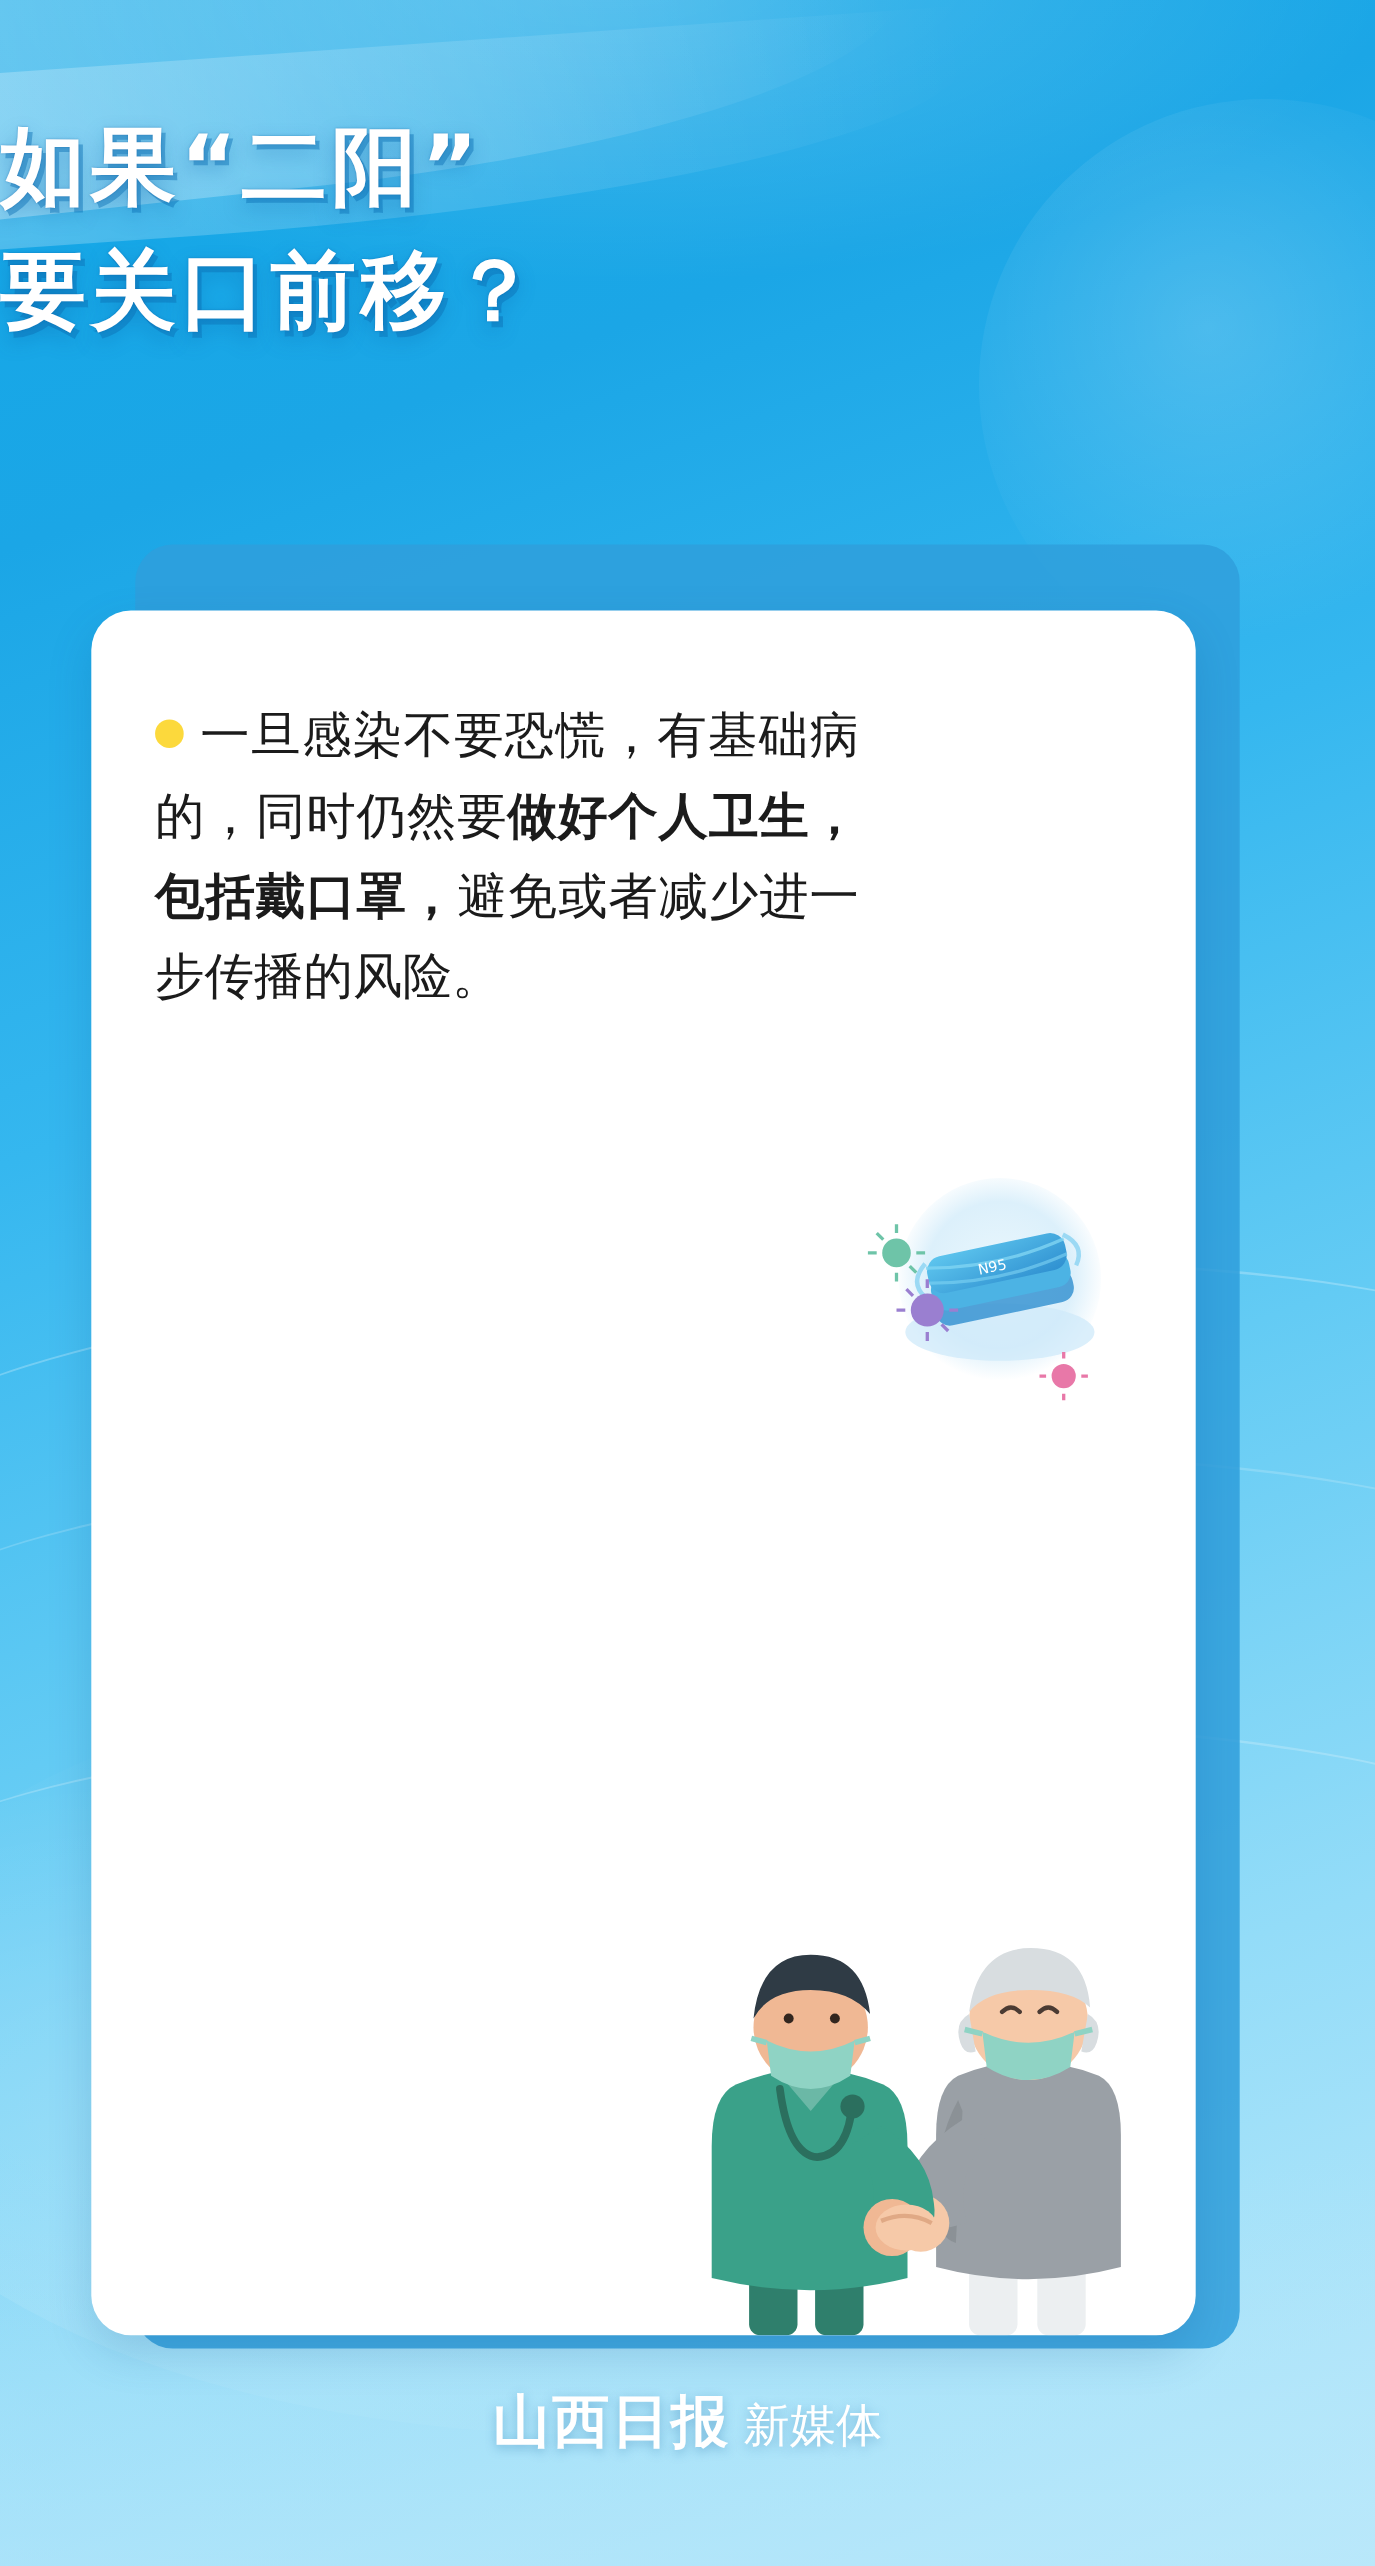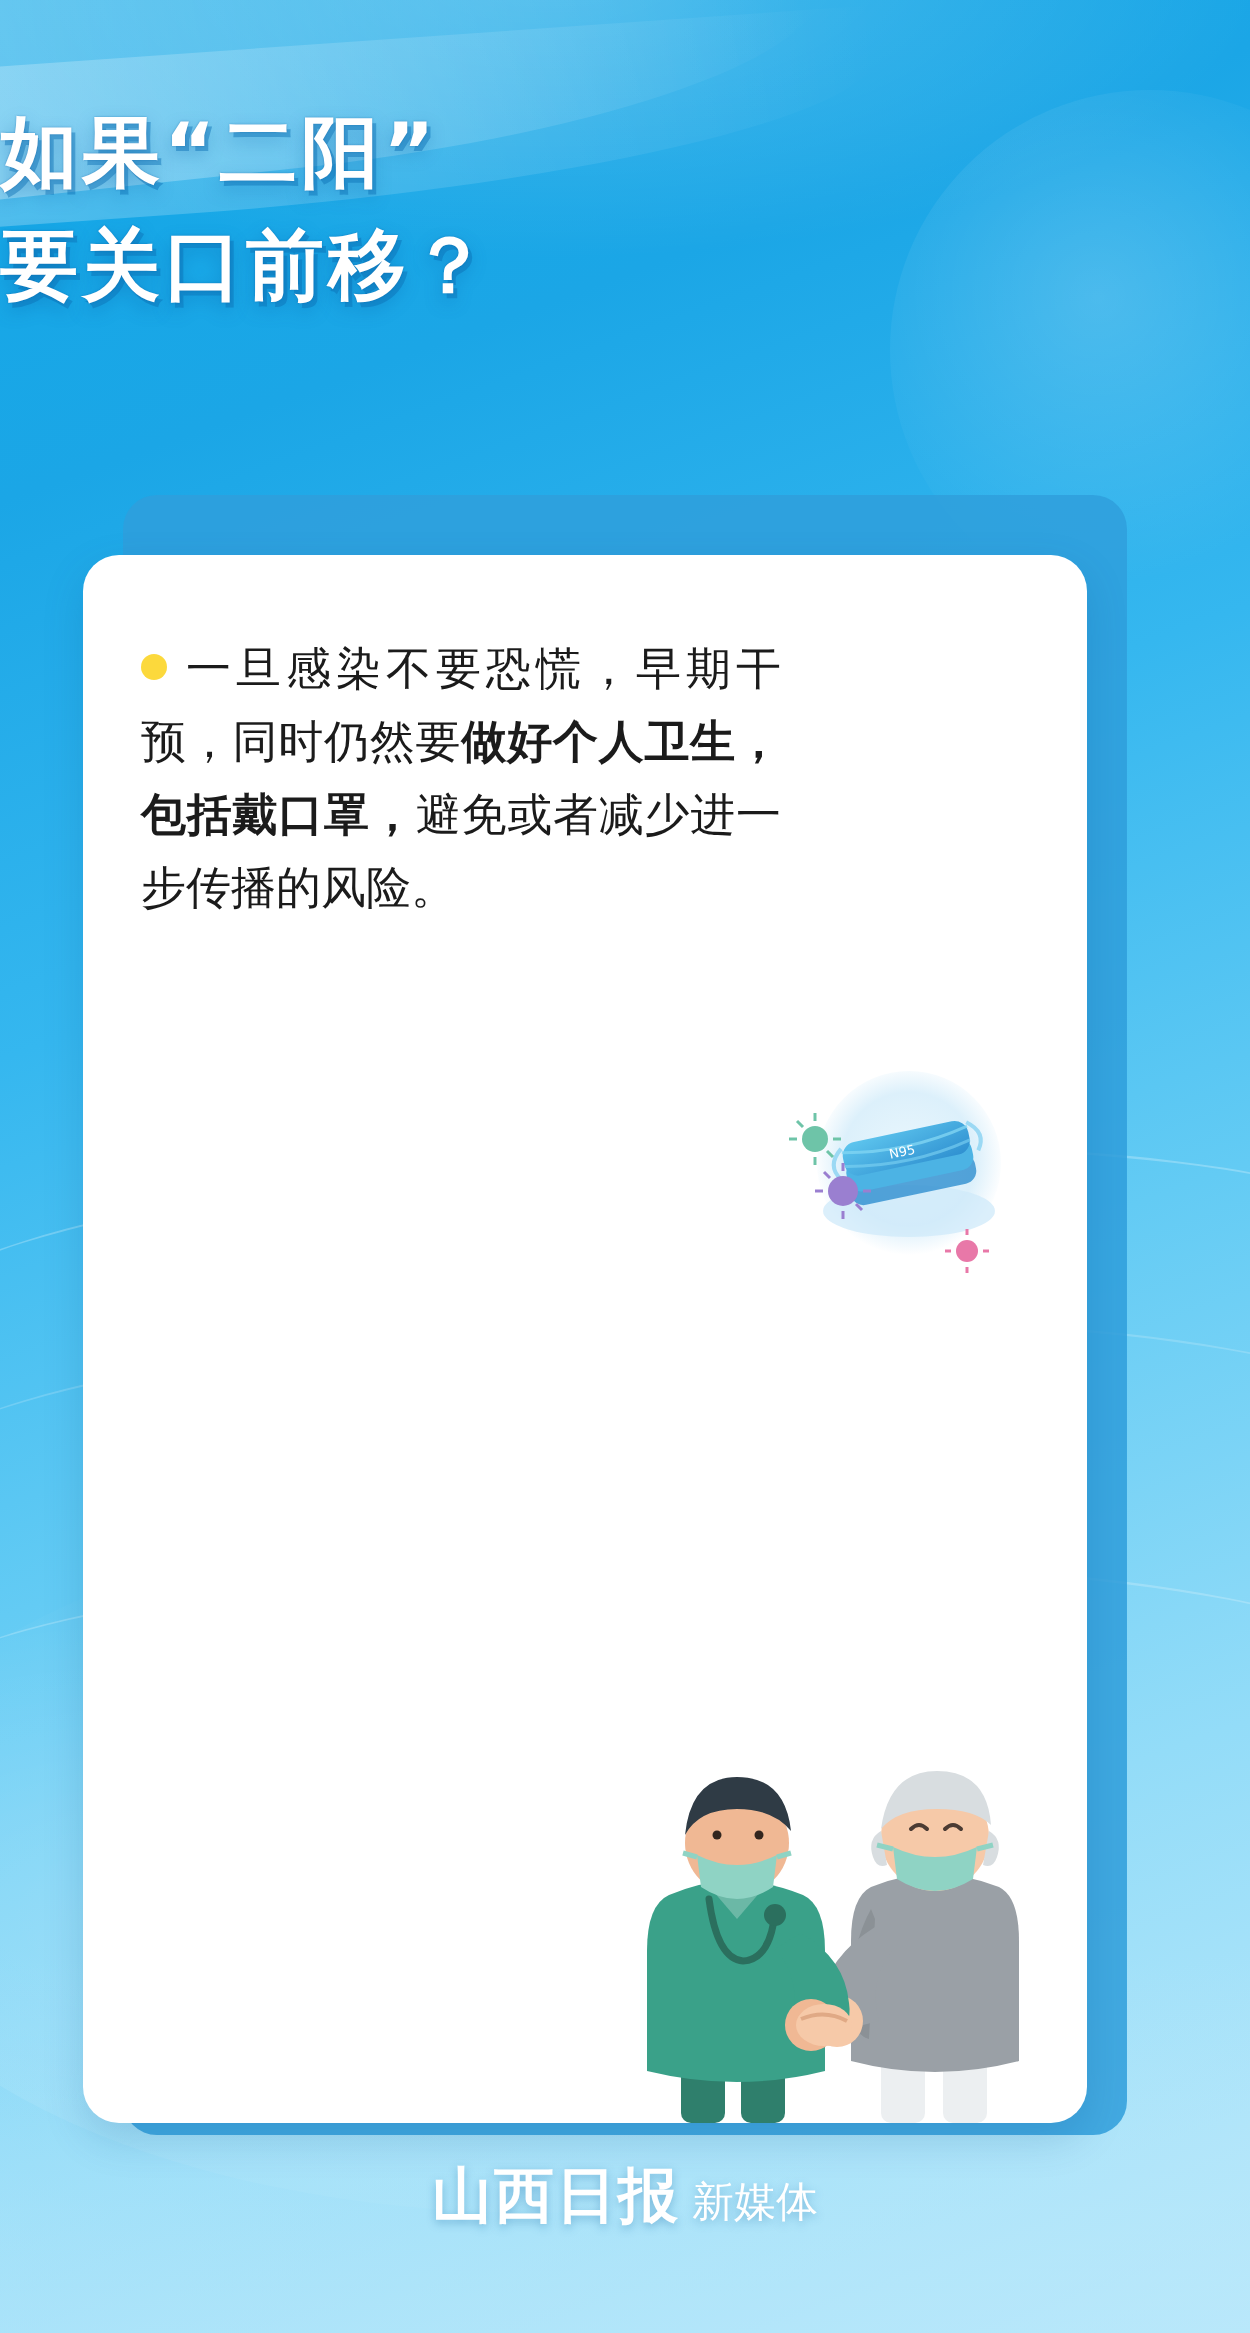--- a/index.html
+++ b/index.html
@@ -176,21 +176,21 @@
     bottom: 96px;
     left: 0;
     width: 1250px;
     text-align: center;
     z-index: 7;
   }
   .footer-logo {
     display: inline-block;
     font-family: "DejaVu Serif", serif;
     font-weight: bold;
-    font-size: 60px;
+    font-size: 52px;
     color: #ffffff;
     letter-spacing: 2px;
     text-shadow: 0 3px 10px rgba(20,100,160,0.35);
   }
   .footer-sub {
     display: inline-block;
     font-family: "DejaVu Sans", sans-serif;
     font-size: 42px;
     color: #ffffff;
     margin-left: 12px;
@@ -324,21 +324,21 @@
 
           <ellipse cx="211" cy="366" rx="28" ry="21" fill="#f6c9a8"></ellipse>
           <path d="M188 360 q24 -10 46 2" stroke="#e0a985" stroke-width="4" fill="none"></path>
         </g>
       </svg>
     </div>
 
     <div class="content">
 
       <p class="para p1">
-        <span class="bullet"></span><span>一旦感染不要恐慌，早期干预，同时仍然要</span><span class="b">做好个人卫生，包括戴口罩，</span><span>避免或者减少进一步传播的风险。</span>
+        <span class="bullet"></span><span>一旦感染不要恐慌，有基础病的，同时仍然要</span><span class="b">做好个人卫生，包括戴口罩，</span><span>避免或者减少进一步传播的风险。</span>
       </p>
 
 
     </div>
   </div>
 
   <div class="footer">
     <span class="footer-logo">山西日报</span><span class="footer-sub">新媒体</span>
   </div>
 

